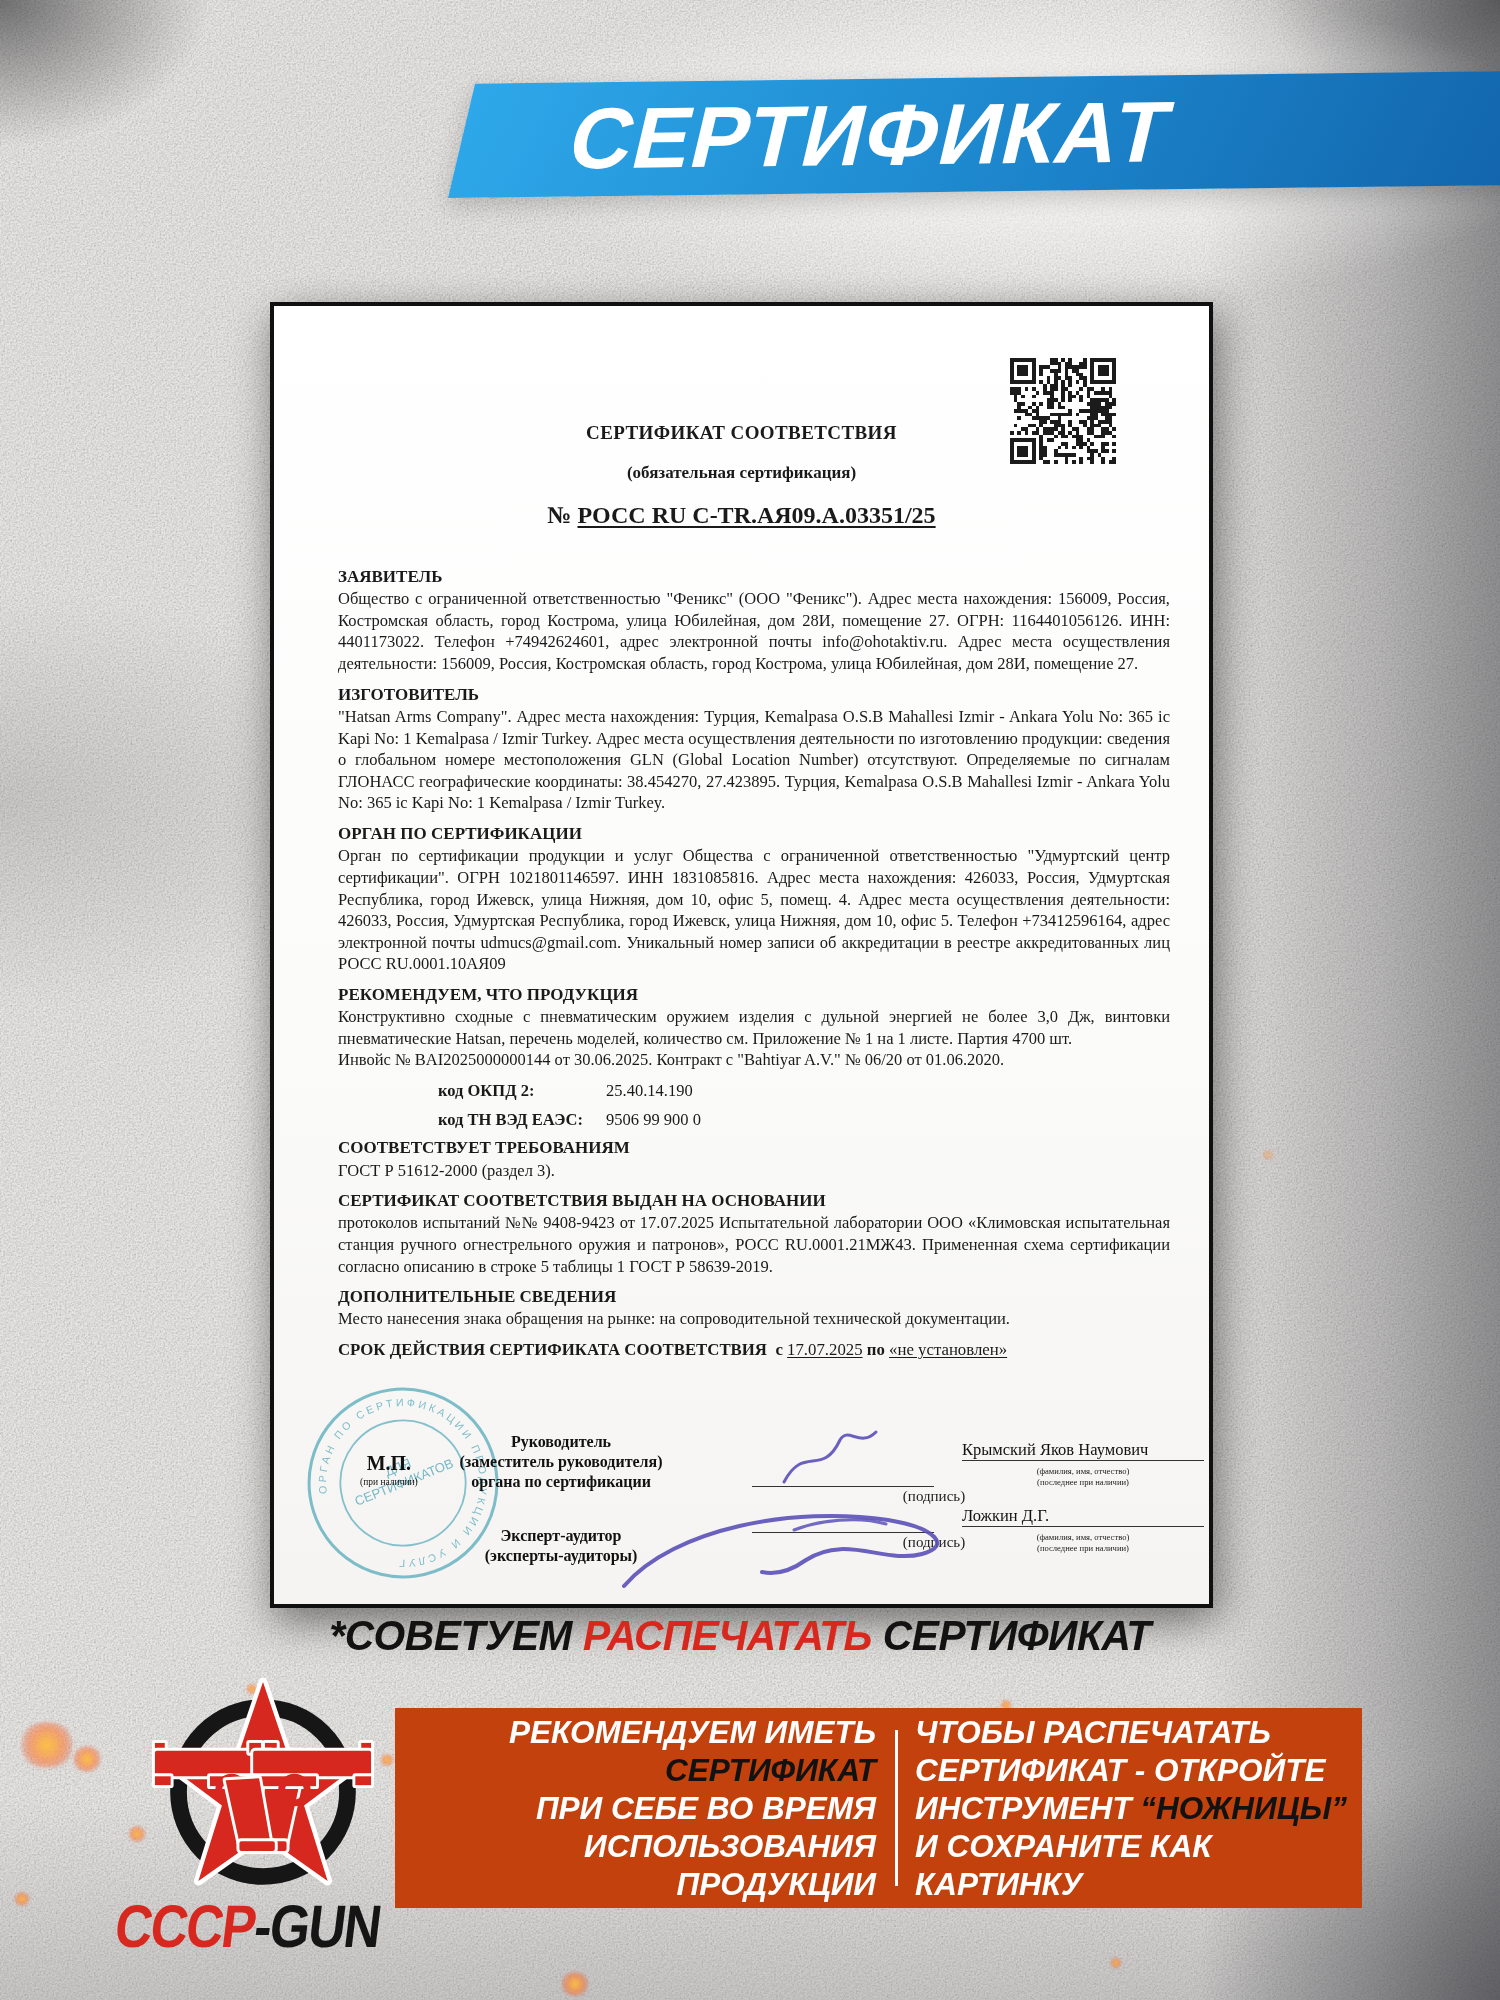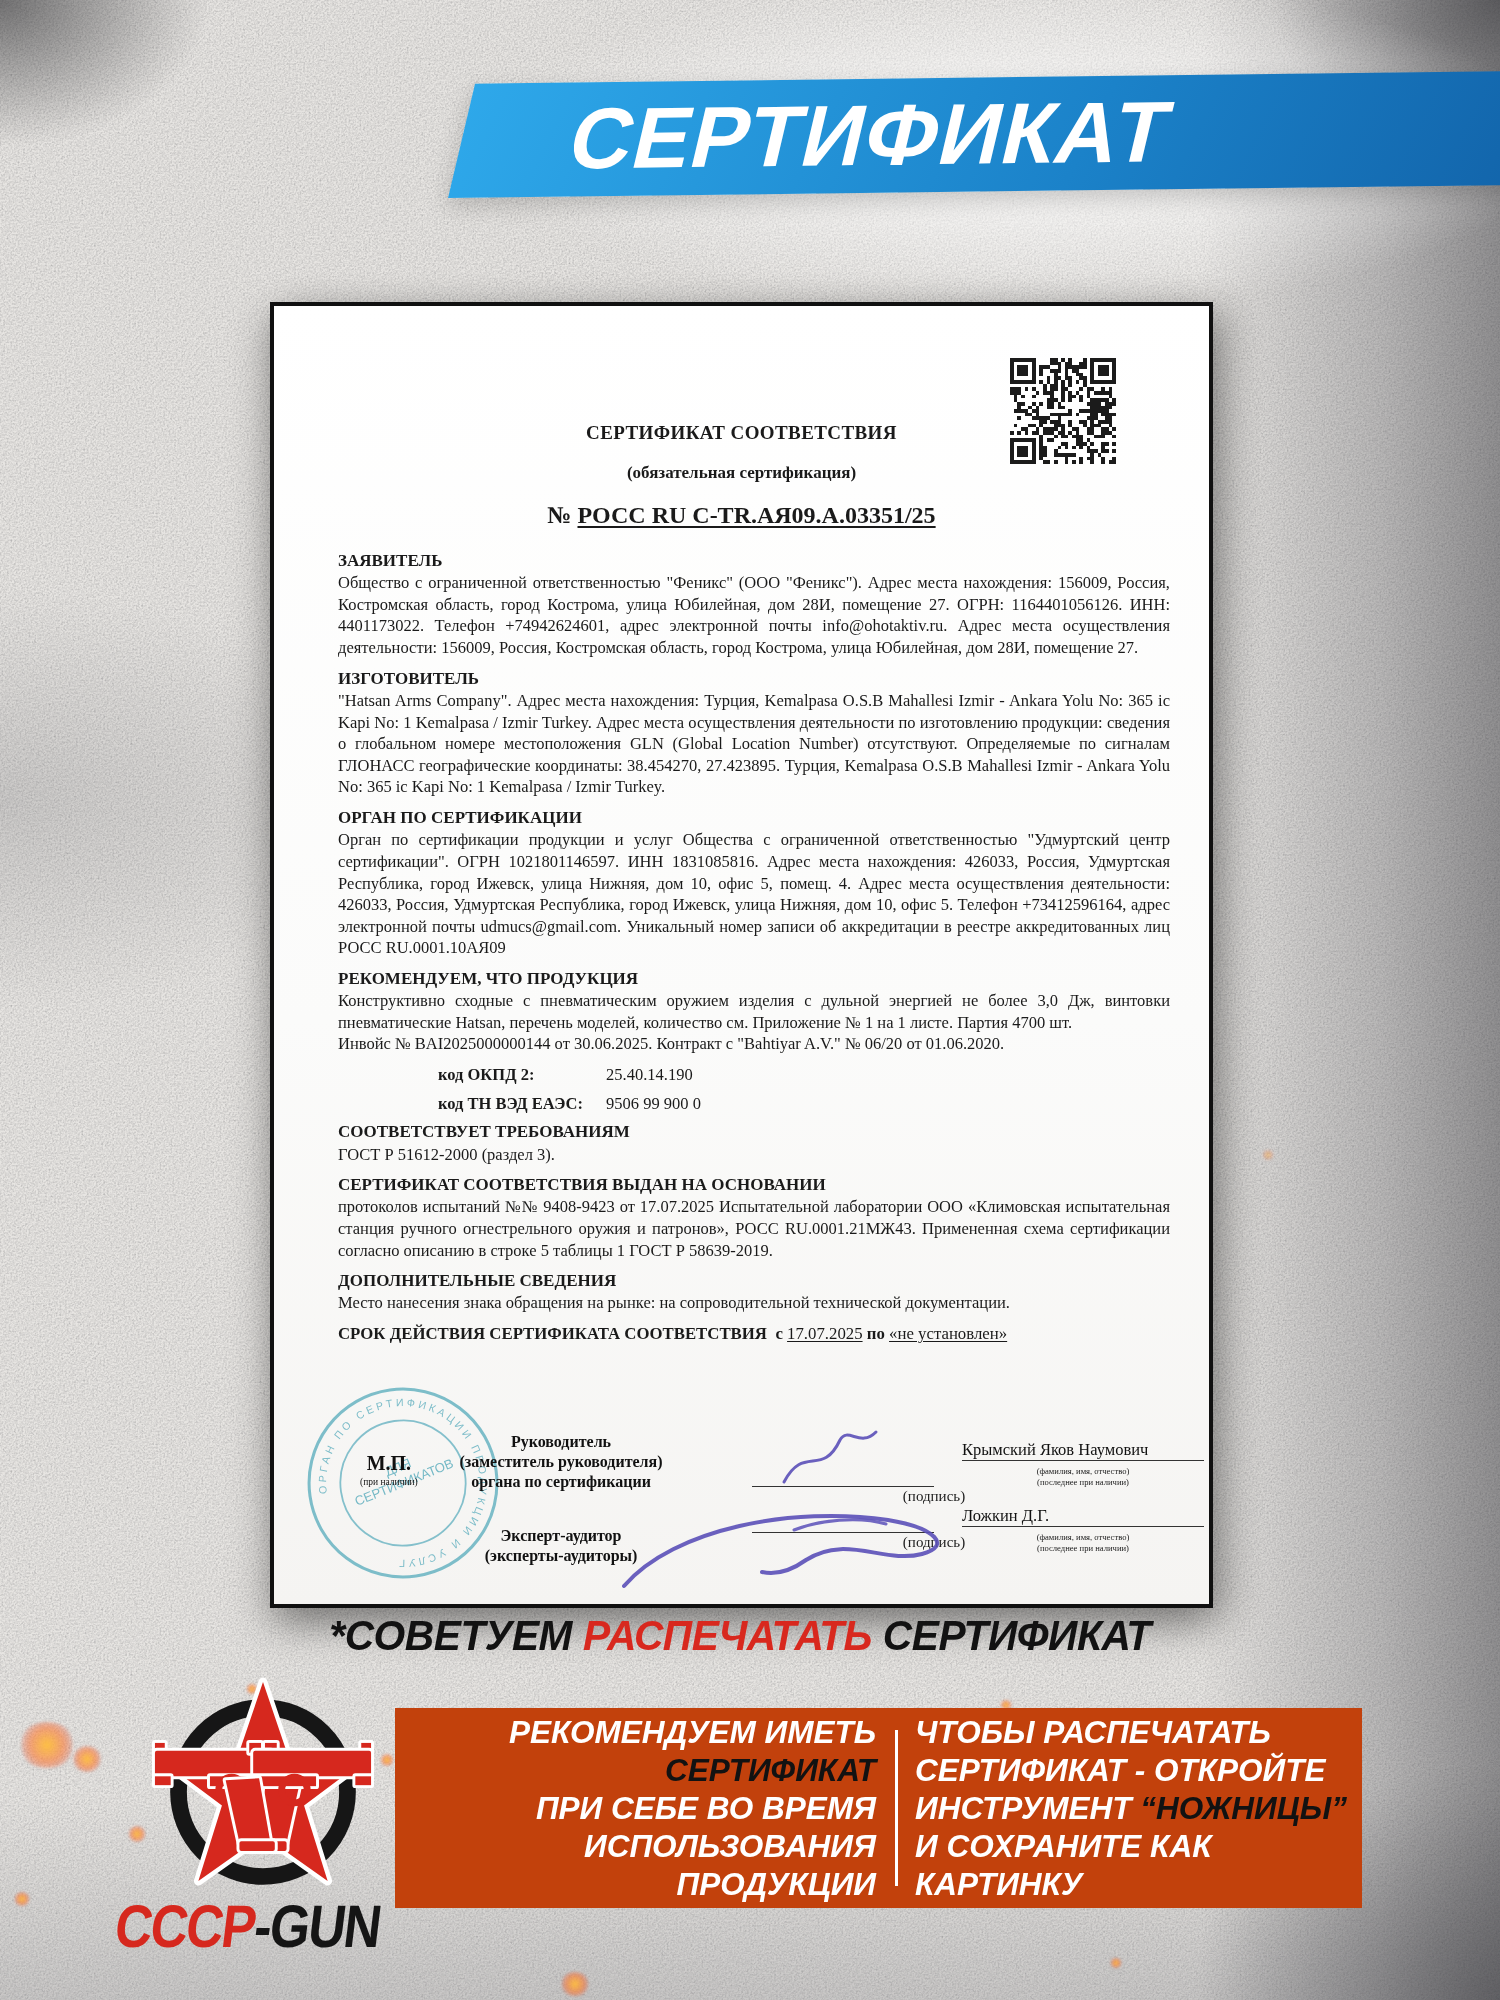--- a/index.html
+++ b/index.html
@@ -30,21 +30,21 @@
   .sheet{position:absolute;left:270px;top:302px;width:935px;height:1298px;
     background:linear-gradient(180deg,#ffffff,#fbfbfa 55%,#f5f4f2);
     border:4px solid #101010;box-shadow:0 16px 38px rgba(0,0,0,.38), 18px 6px 34px rgba(0,0,0,.16);
     font-family:"Liberation Serif",serif;color:#1a1a1a;}
   .cert-head{position:absolute;left:0;top:116px;width:100%;text-align:center;}
   .cert-title{font-weight:bold;font-size:19px;letter-spacing:.4px;}
   .cert-sub{font-weight:bold;font-size:17px;margin-top:19px;}
   .cert-num{font-weight:bold;font-size:24px;margin-top:19px;}
   .cert-num u{text-underline-offset:3px;}
   .qr{position:absolute;left:736px;top:52px;width:106px;height:106px;}
-  .cert-body{position:absolute;left:64px;top:244px;width:832px;font-size:16.5px;line-height:1.31;}
+  .cert-body{position:absolute;left:64px;top:260px;width:832px;font-size:16.5px;line-height:1.31;}
   .sec{margin-bottom:9px;}
   .sec-h{font-weight:bold;font-size:17px;}
   .just{text-align:justify;}
   .code-row{display:flex;margin:7px 0 7px 100px;font-size:16.5px;}
   .code-row .cl{font-weight:bold;width:168px;}
   .validity{font-size:16.8px;margin-top:4px;}
   .validity b{font-weight:bold;}
   .validity u{text-underline-offset:2px;}
 
   

